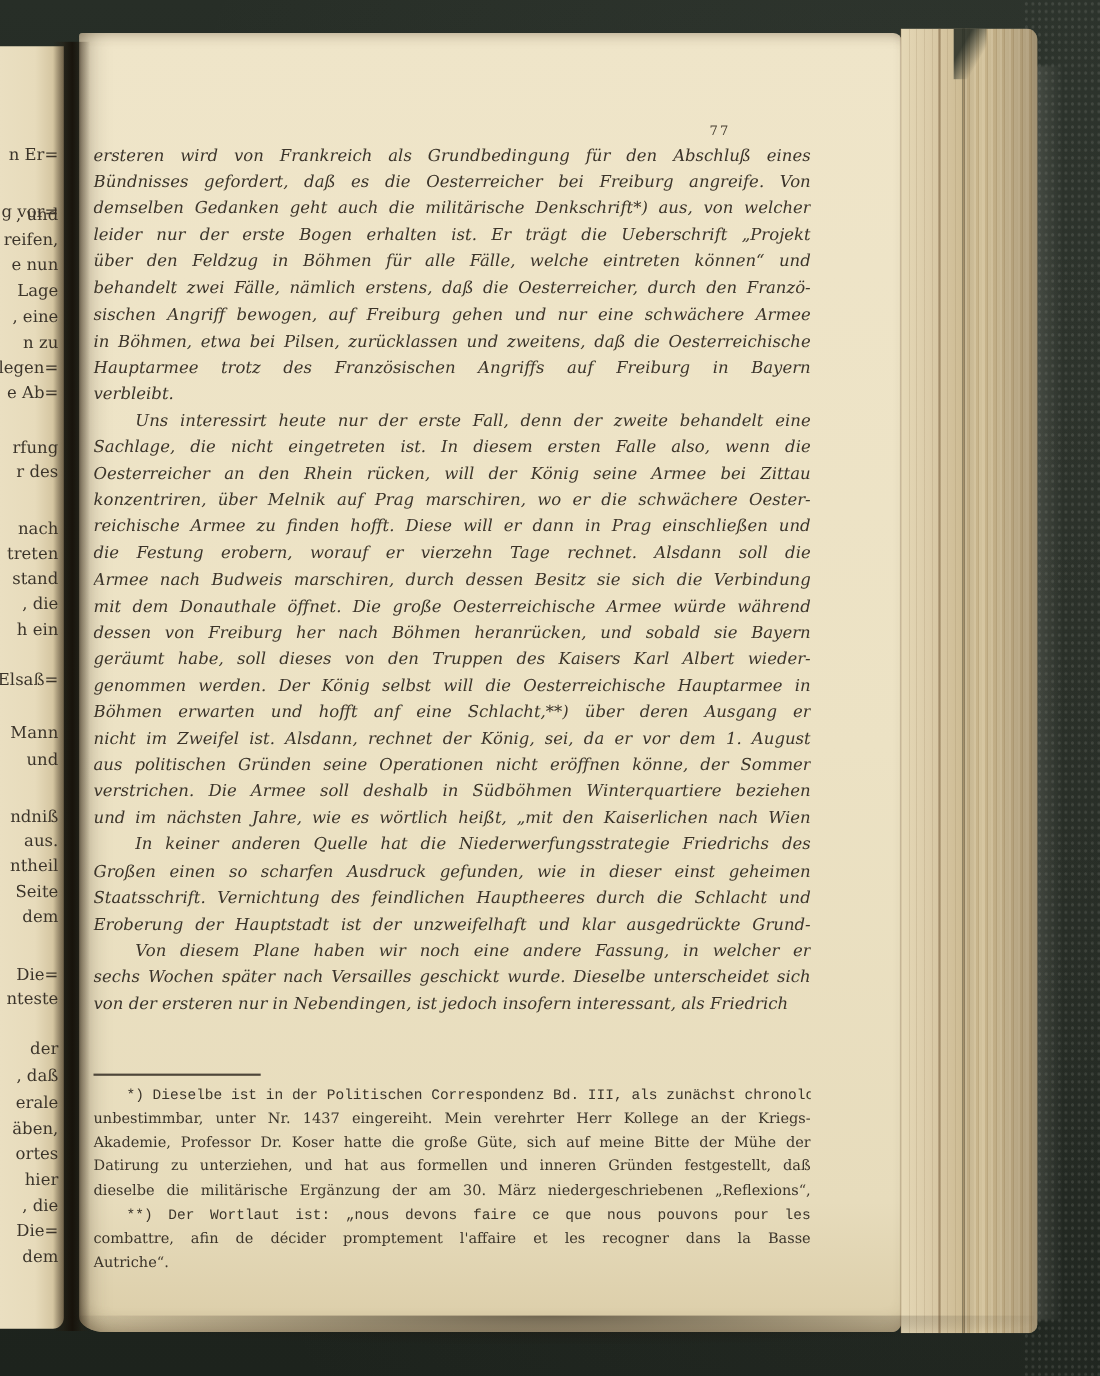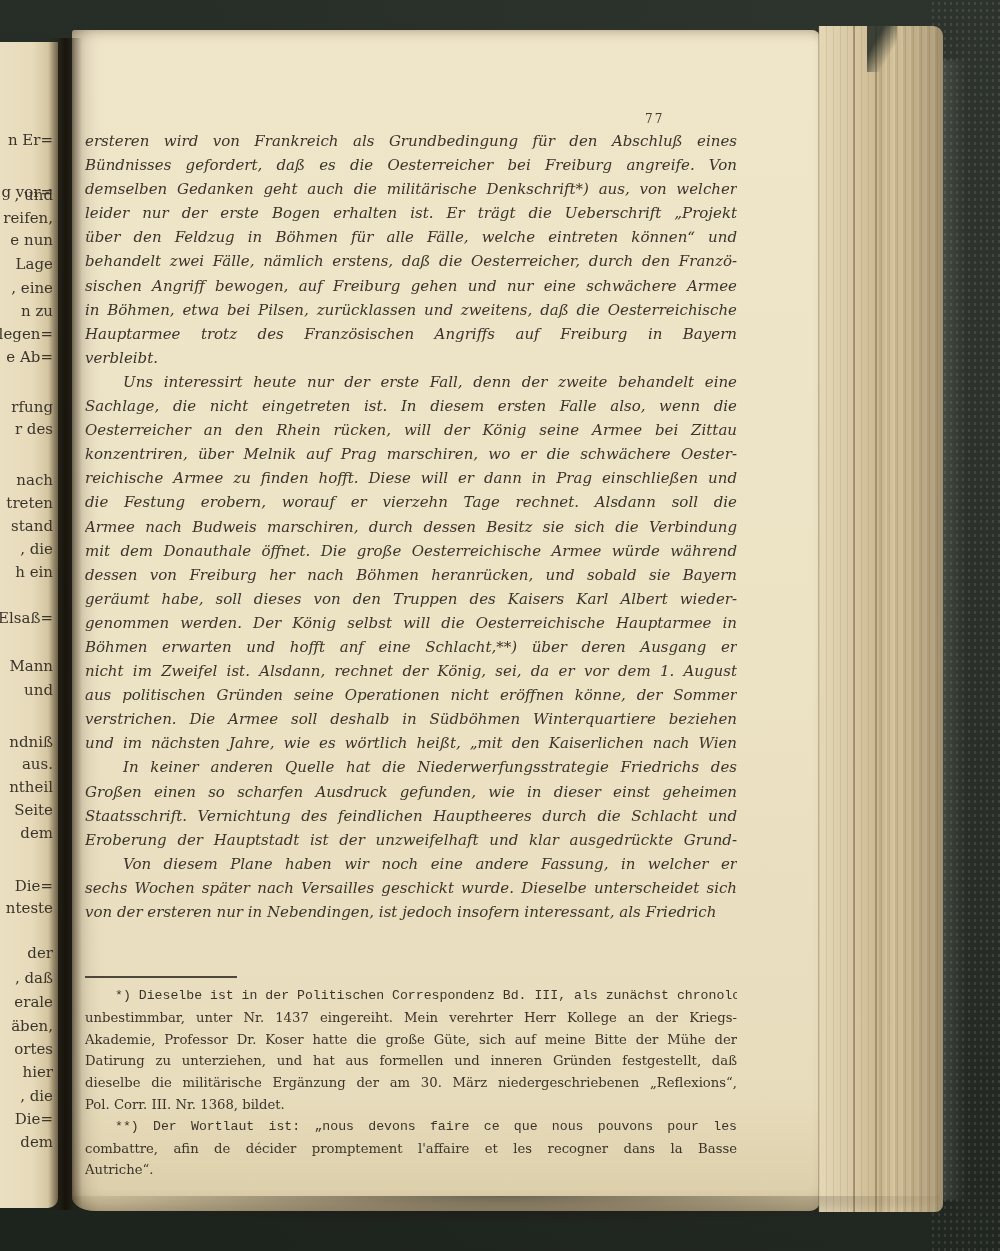--- a/index.html
+++ b/index.html
@@ -191,21 +191,20 @@
       </div>
     </div>
   <div class="footnote-rule"></div>
   <div class="footnotes">
       <div>
         <div class="fn-line indent">*) Dieselbe ist in der Politischen Correspondenz Bd. III, als zunächst chronologisch</div>
         <div class="fn-line">unbestimmbar, unter Nr. 1437 eingereiht.  Mein verehrter Herr Kollege an der Kriegs-</div>
         <div class="fn-line">Akademie, Professor Dr. Koser hatte die große Güte, sich auf meine Bitte der Mühe der</div>
         <div class="fn-line">Datirung zu unterziehen, und hat aus formellen und inneren Gründen festgestellt, daß</div>
         <div class="fn-line">dieselbe die militärische Ergänzung der am 30. März niedergeschriebenen „Reflexions“,</div>
-        <div class="fn-line last">Pol. Corr. III. Nr. 1368, bildet.</div>
       </div>
       <div>
         <div class="fn-line indent">**) Der Wortlaut ist: „nous devons faire ce que nous pouvons pour les</div>
         <div class="fn-line">combattre, afin de décider promptement l'affaire et les recogner dans la Basse</div>
         <div class="fn-line last">Autriche“.</div>
       </div>
     </div>
 </div>
 
 <div class="gutter-shadow"></div>

